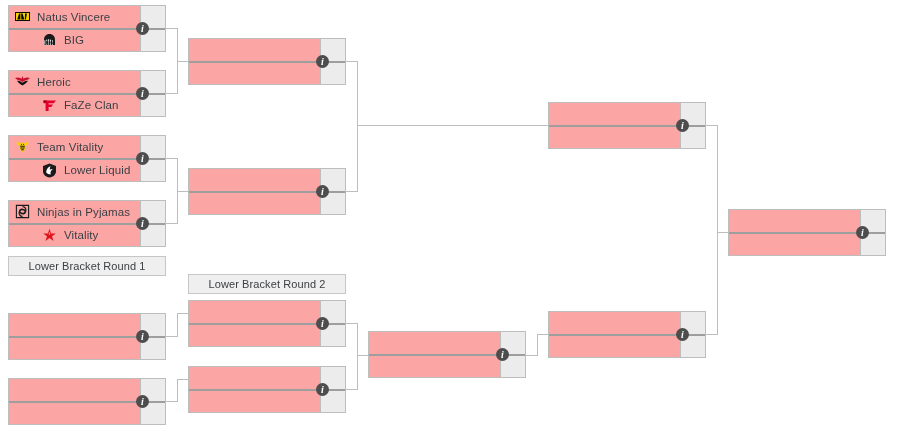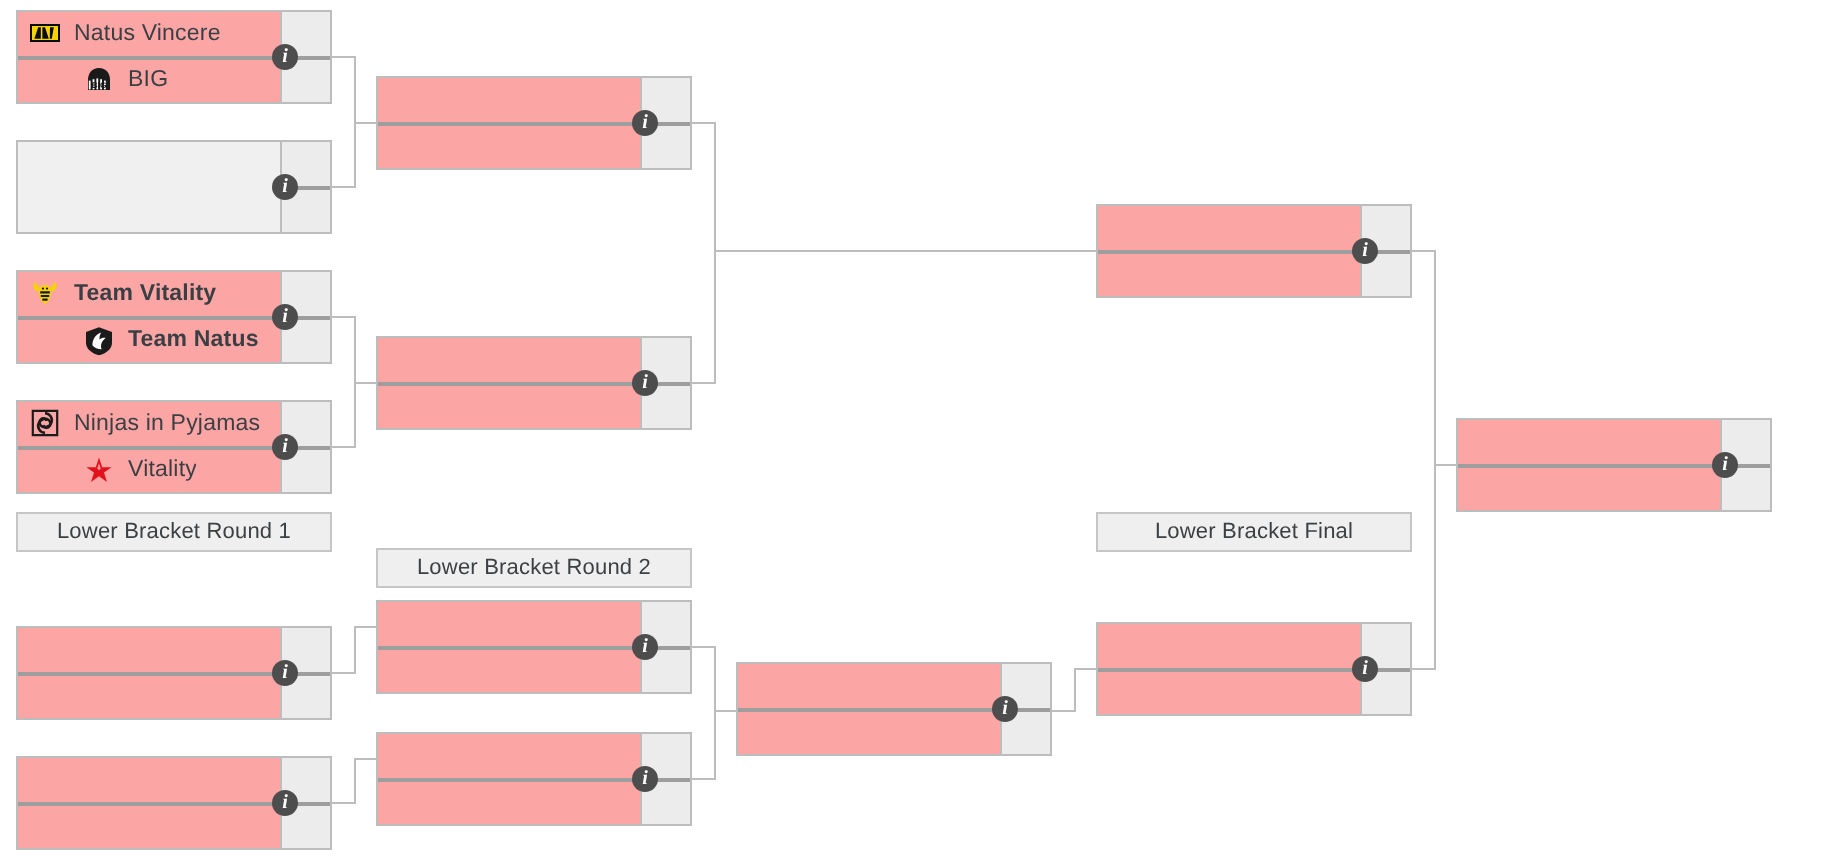--- a/index.html
+++ b/index.html
@@ -204,28 +204,47 @@
         </div>
       </div>
       <div class="match-scores">
         <div class="score"></div>
         <div class="score bottom"></div>
       </div>
     </div>
     <div class="info-badge" style="left: 136px; top: 22px;">i</div>
     <div class="match" style="left: 8px; top: 70px; width: 158px; height: 47px;">
       <div class="match-rows">
+        <div class="opp">
+          <span class="logo">
+            <svg viewBox="0 0 17 17">
+              <path d="M1 5 C3.5 4 6 4.3 8.5 6 C11 4.3 13.5 4 16 5 C14.5 6.4 12.8 7.2 11 7.5 L8.5 9 L6 7.5 C4.2 7.2 2.5 6.4 1 5 Z" fill="#c8102e"></path>
+              <path d="M3 7.8 C5 7.6 6.9 8.3 8.5 9.8 C10.1 8.3 12 7.6 14 7.8 C12.6 9.8 10.7 11.3 8.5 12.4 C6.3 11.3 4.4 9.8 3 7.8 Z" fill="#111111"></path>
+              <path d="M7.5 5.2 L8.5 3.2 L9.5 5.2 L8.5 6.2 Z" fill="#c8102e"></path>
+            </svg>
+          </span>
+          <span class="team-name">Heroic</span>
+        </div>
+        <div class="opp bottom">
+          <span class="logo">
+            <svg viewBox="0 0 17 17">
+              <path d="M2.5 3.5 L15 3.5 L12.8 6.2 L7.6 6.2 L7.6 7.6 L12.0 7.6 L10.2 10.1 L7.6 10.1 L7.6 14 L4.6 14 L4.6 6.2 L2.5 6.2 Z" fill="#e4002b"></path>
+              <path d="M2.5 3.5 L6.0 3.5 L4.6 5.6 L2.5 5.6 Z" fill="#8c0019"></path>
+            </svg>
+          </span>
+          <span class="team-name">FaZe Clan</span>
+        </div>
       </div>
       <div class="match-scores">
         <div class="score"></div>
         <div class="score bottom"></div>
       </div>
     </div>
     <div class="info-badge" style="left: 136px; top: 87px;">i</div>
-    <div class="match" style="left: 8px; top: 135px; width: 158px; height: 47px; font-weight: bold;">
+    <div class="match" style="left: 8px; top: 135px; width: 158px; height: 47px;">
       <div class="match-rows">
         <div class="opp">
           <span class="logo">
             <svg viewBox="0 0 17 17">
               <path d="M3.5 3 C2.2 4.6 2.4 6.6 4.2 7.6 L6.2 6.6 Z" fill="#f5d300"></path>
               <path d="M13.5 3 C14.8 4.6 14.6 6.6 12.8 7.6 L10.8 6.6 Z" fill="#f5d300"></path>
               <path d="M8.5 4.5 C10.3 4.5 11.6 6.1 11.6 8.1 C11.6 10.5 10.2 13 8.5 14 C6.8 13 5.4 10.5 5.4 8.1 C5.4 6.1 6.7 4.5 8.5 4.5 Z" fill="#f5d300"></path>
               <path d="M6.1 8.2 L10.9 8.2 M6.4 10.0 L10.6 10.0 M7.2 11.8 L9.8 11.8" stroke="#1a1a1a" stroke-width="1.1"></path>
               <circle cx="7.5" cy="6.3" r="0.55" fill="#1a1a1a"></circle>
               <circle cx="9.5" cy="6.3" r="0.55" fill="#1a1a1a"></circle>
@@ -233,21 +252,21 @@
           </span>
           <span class="team-name">Team Vitality</span>
         </div>
         <div class="opp bottom">
           <span class="logo">
             <svg viewBox="0 0 17 17">
               <path d="M8.5 1.6 L15 4 L15 9.4 C15 12.4 12.2 14.8 8.5 15.6 C4.8 14.8 2 12.4 2 9.4 L2 4 Z" fill="#1b1b1b"></path>
               <path d="M5.2 10.6 C5.2 7.4 7.1 5.1 9.6 4.3 C8.9 5.5 8.6 6.6 8.8 7.7 C9.8 7.0 10.8 6.8 11.8 7.0 C10.6 7.9 9.9 8.9 9.6 10.2 C9.4 11.3 9.5 12.0 9.9 12.6 C7.9 12.5 6.2 11.9 5.2 10.6 Z" fill="#ffffff"></path>
             </svg>
           </span>
-          <span class="team-name">Team Natus</span>
+          <span class="team-name">Lower Liquid</span>
         </div>
       </div>
       <div class="match-scores">
         <div class="score"></div>
         <div class="score bottom"></div>
       </div>
     </div>
     <div class="info-badge" style="left: 136px; top: 152px;">i</div>
     <div class="match" style="left: 8px; top: 200px; width: 158px; height: 47px;">
       <div class="match-rows">
@@ -422,14 +441,13 @@
         </div>
       </div>
       <div class="match-scores">
         <div class="score"></div>
         <div class="score bottom"></div>
       </div>
     </div>
     <div class="info-badge" style="left: 676px; top: 328px;">i</div>
     <div class="round-label" style="left: 8px; top: 256px; width: 158px;">Lower Bracket Round 1</div>
     <div class="round-label" style="left: 188px; top: 274px; width: 158px;">Lower Bracket Round 2</div>
-    <div class="round-label" style="left: 548px; top: 256px; width: 158px;">Lower Bracket Final</div>
   </div>
 
 </body></html>

